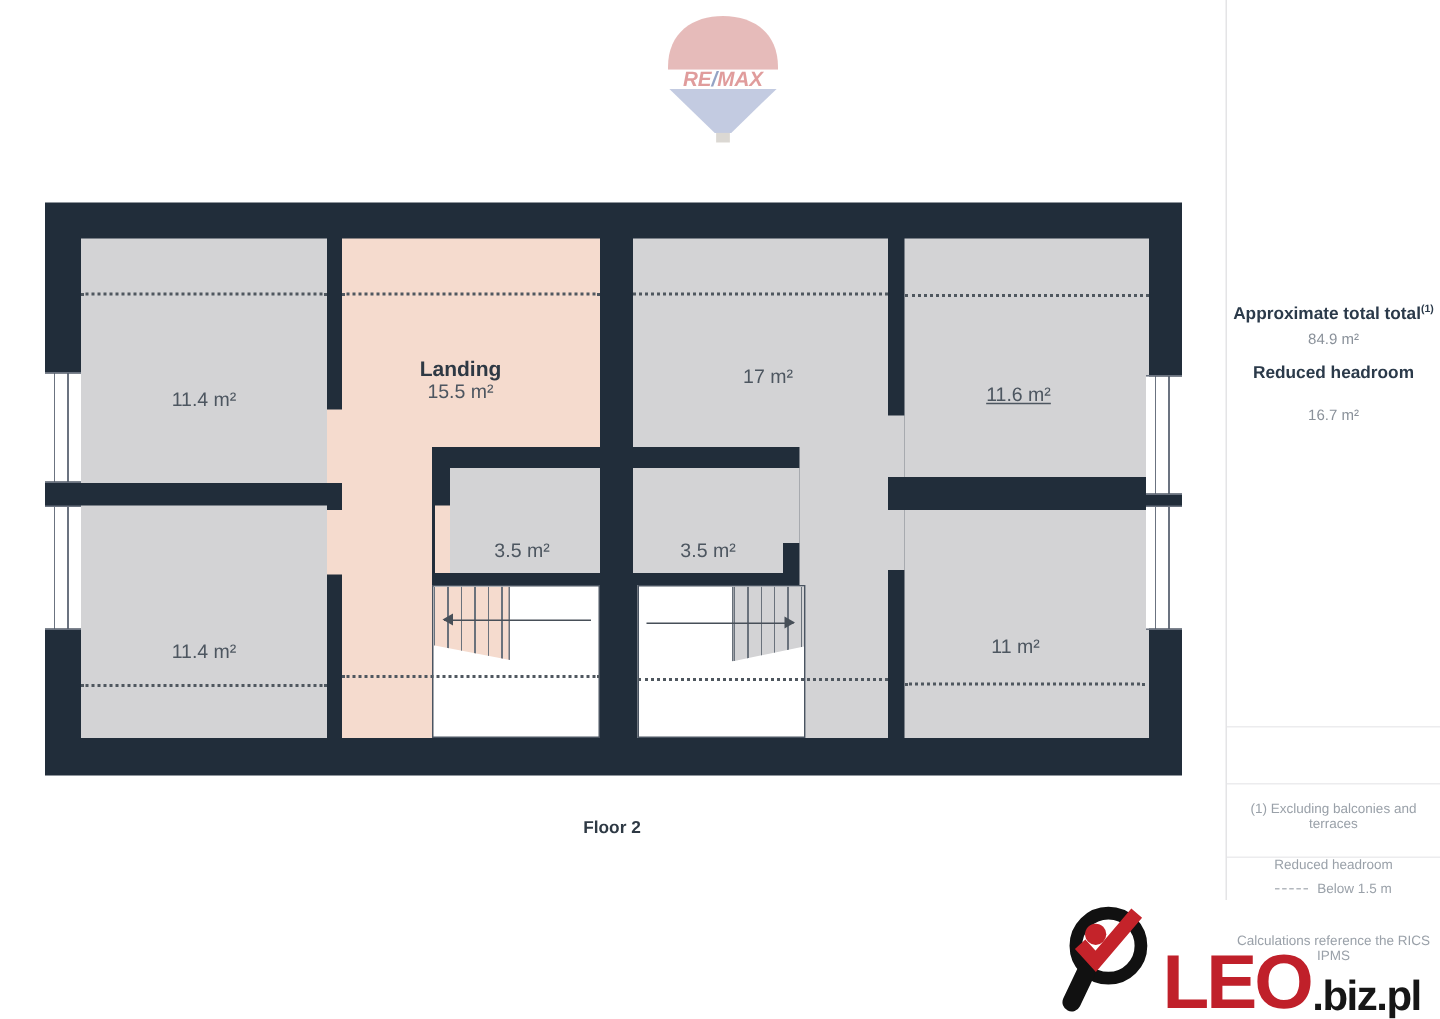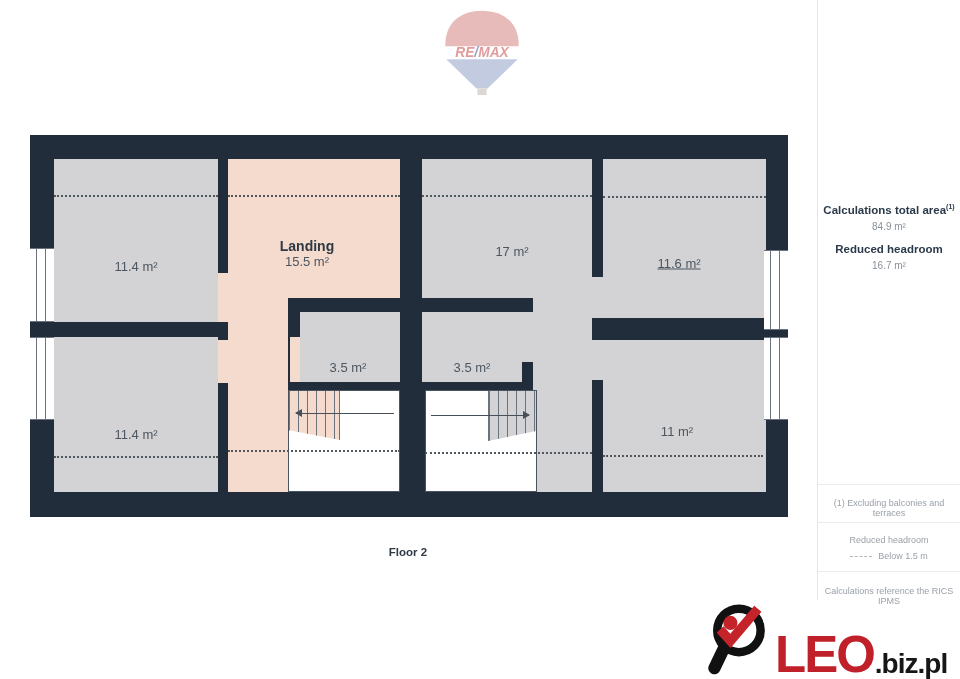--- a/index.html
+++ b/index.html
@@ -75,24 +75,24 @@
 
   
   #balloon{position:absolute;left:438px;top:6px;opacity:.5;}
 
   
   #sidebar-border{position:absolute;left:817px;top:0;width:1px;height:600px;background:#e4e4e6;}
   .sb{position:absolute;left:818px;width:142px;text-align:center;color:#2b3a4a;}
   .sb-title{font-size:11.5px;font-weight:bold;}
   .sb-title sup{font-size:7px;}
   .sb-val{font-size:10px;color:#8a919a;font-weight:normal;}
-  .t1{top:203px;} .t2{top:221px;} .t3{top:243px;} .t4{top:260px;}
+  .t1{top:203px;} .t2{top:221px;} .t3{top:243px;} .t4{top:272px;}
   .sb-div{position:absolute;left:818px;width:142px;height:1px;background:#ececee;}
   .dv1{top:484px;} .dv2{top:522px;} .dv3{top:571px;}
-  .sb-note{font-size:9px;color:#9aa1a9;}
+  .sb-note{font-size:9px;color:#9aa1a9;margin-top:36px;}
   .n1{top:498px;} .n2{top:535px;} .n3{top:551px;} .n4{top:586px;}
   .legend-dash{display:inline-block;width:22px;height:0;border-top:1px dashed #b3b8be;
                vertical-align:middle;margin-right:6px;}
 
   
   #leo{position:absolute;left:705px;top:600px;display:flex;align-items:flex-end;}
   #leo-name{font-size:51px;font-weight:bold;color:#c0202a;line-height:.82;letter-spacing:-2px;
             margin-left:4px;}
   #leo-suffix{font-size:28px;font-weight:bold;color:#161616;line-height:.9;letter-spacing:-1px;
               margin-left:1px;}
@@ -163,21 +163,21 @@
     <div class="rlabel lbl-35r">3.5 m²</div>
     <div class="rlabel lbl-bl">11.4 m²</div>
     <div class="rlabel lbl-11">11 m²</div>
   </div>
 
   <div id="floor-label">Floor 2</div>
 
   <div id="sidebar-border"></div>
 
   <div class="sb sb-title t1">
-    <span>Calculations total area</span><sup>(1)</sup>
+    <span>Approximate total total</span><sup>(1)</sup>
   </div>
   <div class="sb sb-val t2">84.9 m²</div>
   <div class="sb sb-title t3">Reduced headroom</div>
   <div class="sb sb-val t4">16.7 m²</div>
 
   <div class="sb-div dv1"></div>
   <div class="sb sb-note n1">(1) Excluding balconies and terraces</div>
   <div class="sb-div dv2"></div>
   <div class="sb sb-note n2">Reduced headroom</div>
   <div class="sb sb-note n3">

